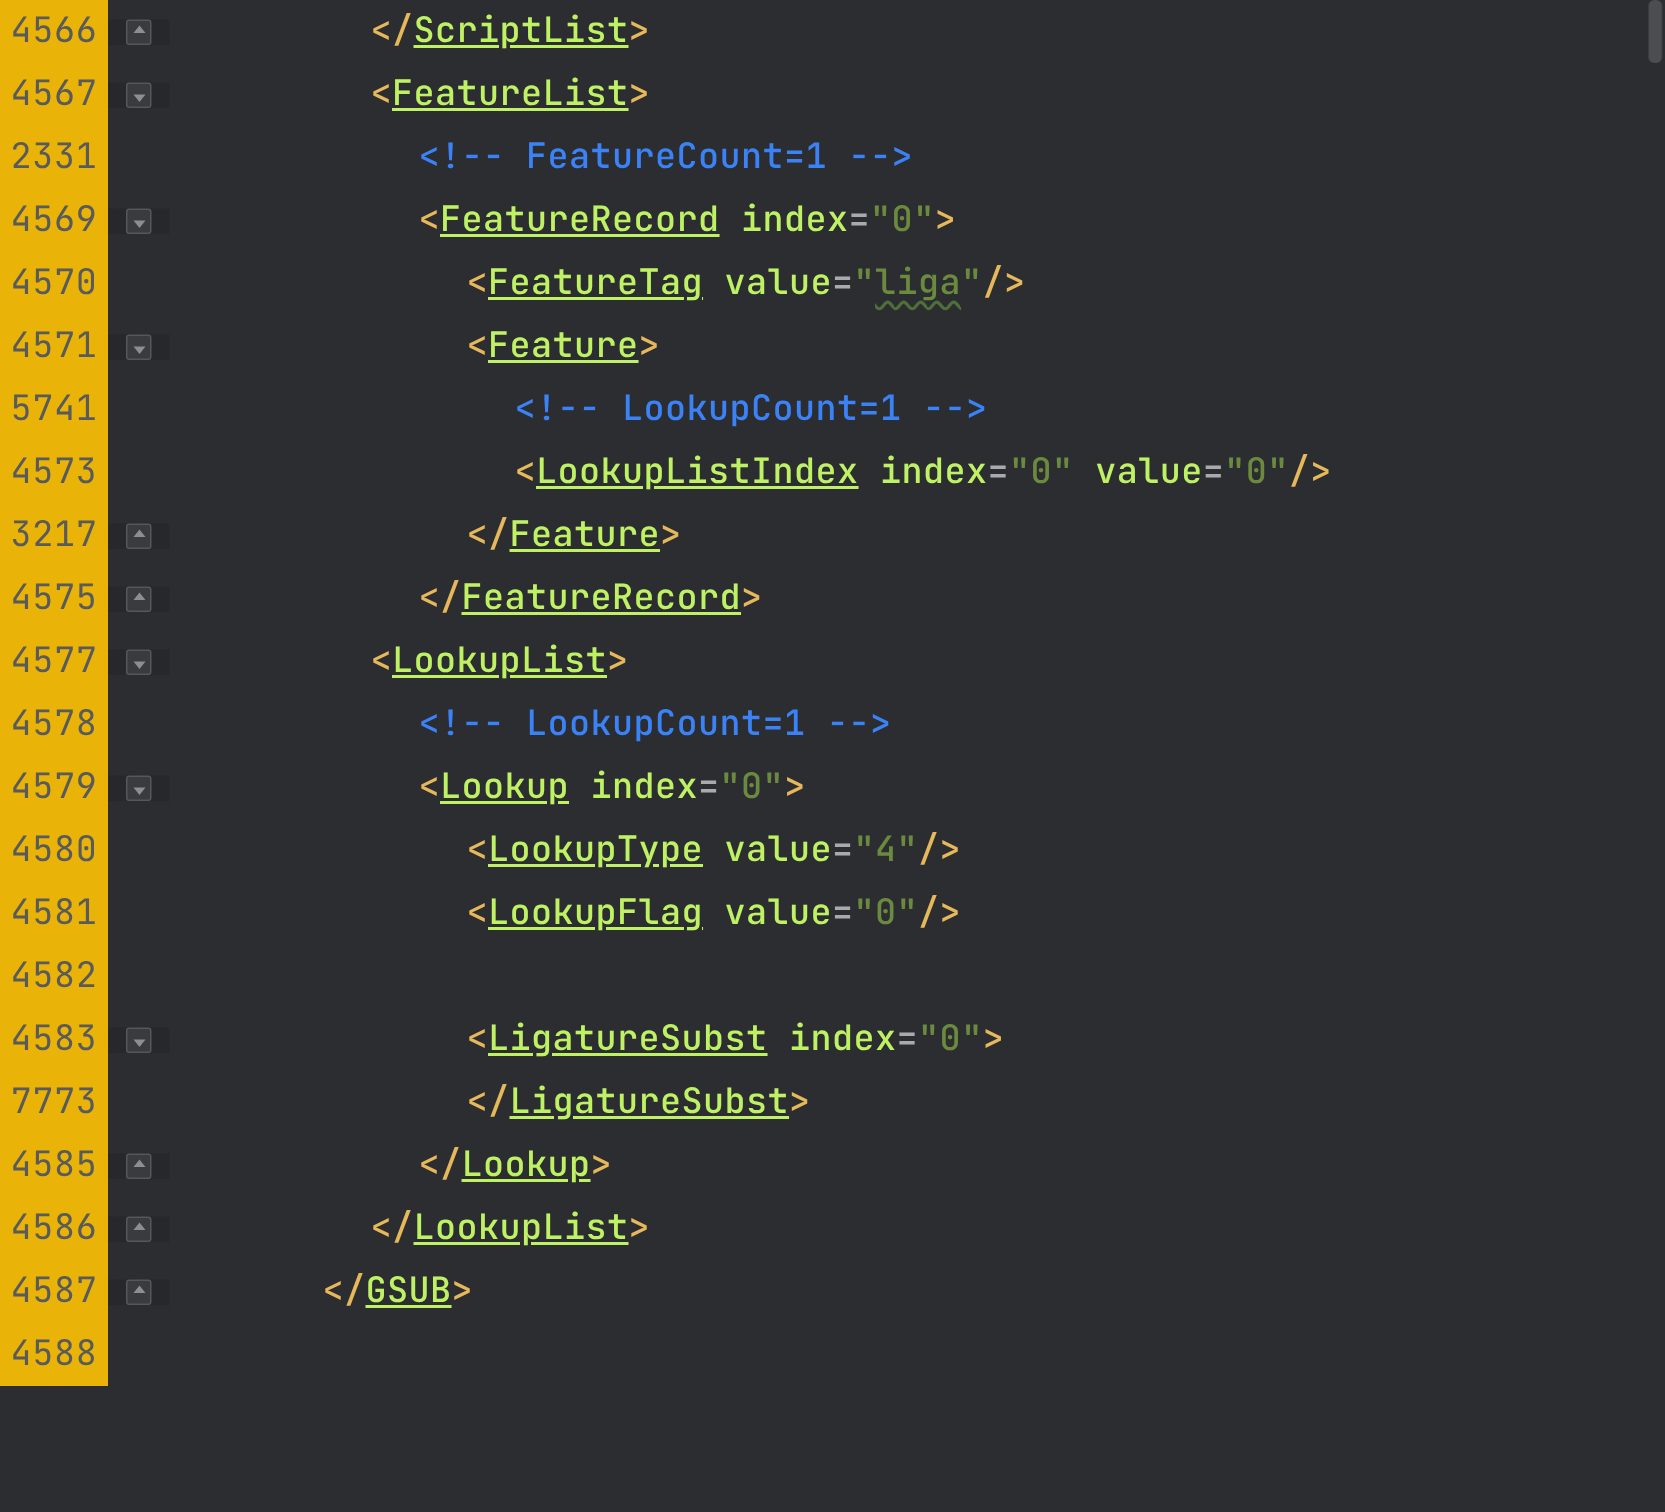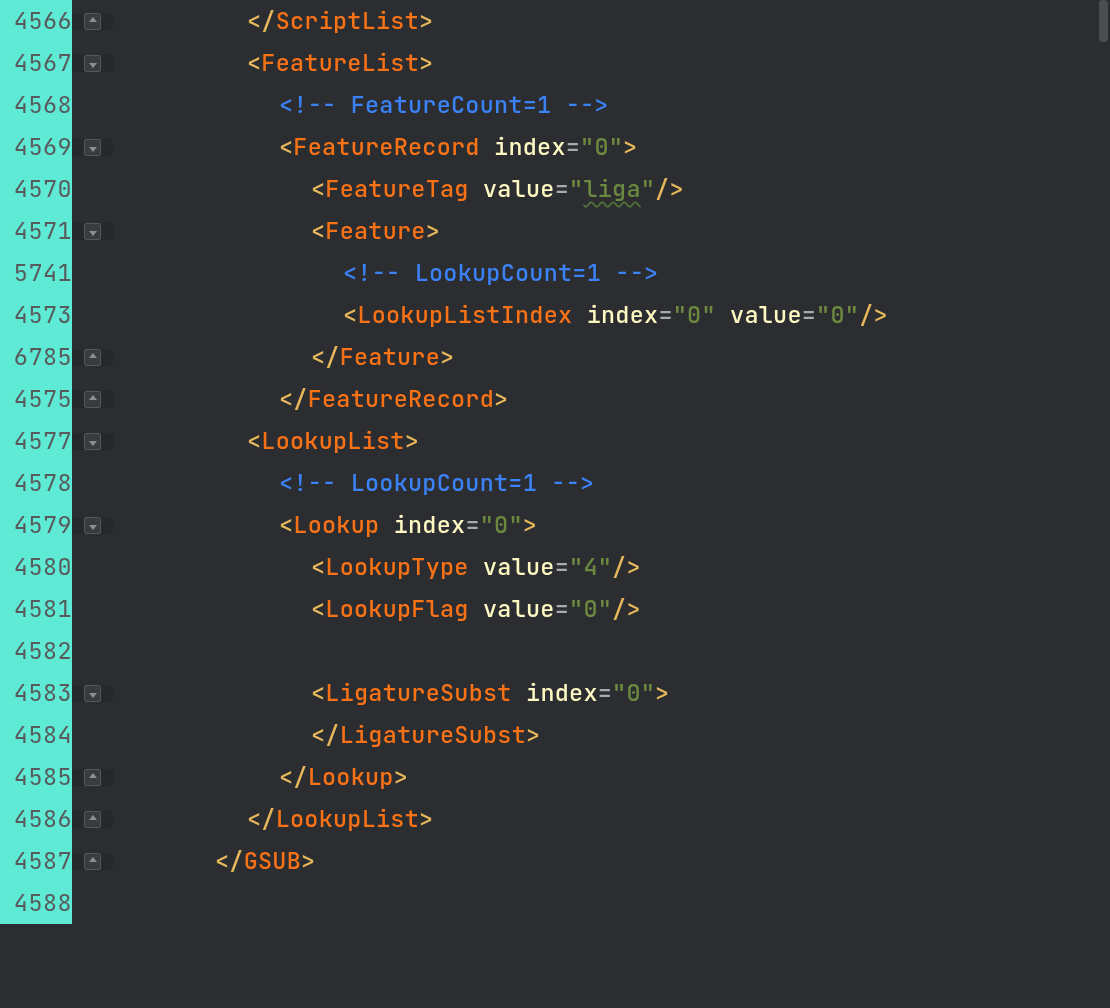--- a/index.html
+++ b/index.html
@@ -20,28 +20,28 @@
     width: 100%;
     color: #bcbec4;
   }
   .row {
     display: flex;
     height: 42px;
     align-items: center;
   }
   .gutter-ln {
     width: 72px;
-    text-align: right;
+    text-align: center;
     color: #585a5c;
     box-sizing: border-box;
     flex: 0 0 72px;
     user-select: none;
     font-variant-numeric: tabular-nums;
     letter-spacing: 0.5px;
-    background: #5eead4;
+    background: #eab308;
   }
   .gutter-fold {
     width: 41px;
     flex: 0 0 41px;
     position: relative;
     background: #26282b;
     display: flex;
     justify-content: center;
     align-items: center;
   }
@@ -93,22 +93,22 @@
   .code-area {
     flex: 1;
     white-space: pre;
     background: #2b2d30;
     padding-left: 6px;
     position: relative;
     font-weight: 500;
     letter-spacing: 0.3px;
   }
   .bkt   { color: #e6b85b; }
-  .tag   { color: #f97316; }
-  .attr  { color: #fef9c3; }
+  .tag   { color: #bef264; text-decoration: underline; }
+  .attr  { color: #bef264; }
   .eq    { color: #a9aaac; }
   .q     { color: #6c8a3f; }
   .str   { color: #6c8a3f; }
   .cmt   { color: #3b82f6; }
   .underline {
     text-decoration: underline wavy #4f6f3a 1.5px;
     text-underline-offset: 4px;
   }
   .scrollbar {
     position: fixed;
@@ -143,21 +143,21 @@
     </div>
     <div class="row">
       <div class="gutter-ln">4567</div>
       <div class="gutter-fold">
         <div class="fold-line"></div>
         <div class="fold-handle down"></div>
       </div>
       <div class="code-area"><span class="ind" style="width: 128px;"></span><span class="bkt">&lt;</span><span class="tag">FeatureList</span><span class="bkt">&gt;</span></div>
     </div>
     <div class="row">
-      <div class="gutter-ln">4568</div>
+      <div class="gutter-ln">2331</div>
       <div class="gutter-fold">
         <div class="fold-line"></div>
       </div>
       <div class="code-area"><span class="ind" style="width: 160px;"></span><span class="cmt">&lt;!-- FeatureCount=1 --&gt;</span></div>
     </div>
     <div class="row">
       <div class="gutter-ln">4569</div>
       <div class="gutter-fold">
         <div class="fold-line"></div>
         <div class="fold-handle down"></div>
@@ -187,21 +187,21 @@
       <div class="code-area"><span class="ind" style="width: 224px;"></span><span class="cmt">&lt;!-- LookupCount=1 --&gt;</span></div>
     </div>
     <div class="row">
       <div class="gutter-ln">4573</div>
       <div class="gutter-fold">
         <div class="fold-line"></div>
       </div>
       <div class="code-area"><span class="ind" style="width: 224px;"></span><span class="bkt">&lt;</span><span class="tag">LookupListIndex</span><span class="attr"> </span><span class="attr">index</span><span class="eq">=</span><span class="q">"</span><span class="str">0</span><span class="q">"</span><span class="attr"> </span><span class="attr">value</span><span class="eq">=</span><span class="q">"</span><span class="str">0</span><span class="q">"</span><span class="bkt">/&gt;</span></div>
     </div>
     <div class="row">
-      <div class="gutter-ln">6785</div>
+      <div class="gutter-ln">3217</div>
       <div class="gutter-fold">
         <div class="fold-line"></div>
         <div class="fold-handle up"></div>
       </div>
       <div class="code-area"><span class="ind" style="width: 192px;"></span><span class="bkt">&lt;/</span><span class="tag">Feature</span><span class="bkt">&gt;</span></div>
     </div>
     <div class="row">
       <div class="gutter-ln">4575</div>
       <div class="gutter-fold">
         <div class="fold-line"></div>
@@ -254,21 +254,21 @@
     </div>
     <div class="row">
       <div class="gutter-ln">4583</div>
       <div class="gutter-fold">
         <div class="fold-line"></div>
         <div class="fold-handle down"></div>
       </div>
       <div class="code-area"><span class="ind" style="width: 192px;"></span><span class="bkt">&lt;</span><span class="tag">LigatureSubst</span><span class="attr"> </span><span class="attr">index</span><span class="eq">=</span><span class="q">"</span><span class="str">0</span><span class="q">"</span><span class="bkt">&gt;</span></div>
     </div>
     <div class="row">
-      <div class="gutter-ln">4584</div>
+      <div class="gutter-ln">7773</div>
       <div class="gutter-fold">
         <div class="fold-line"></div>
       </div>
       <div class="code-area"><span class="ind" style="width: 192px;"></span><span class="bkt">&lt;/</span><span class="tag">LigatureSubst</span><span class="bkt">&gt;</span></div>
     </div>
     <div class="row">
       <div class="gutter-ln">4585</div>
       <div class="gutter-fold">
         <div class="fold-line"></div>
         <div class="fold-handle up"></div>

